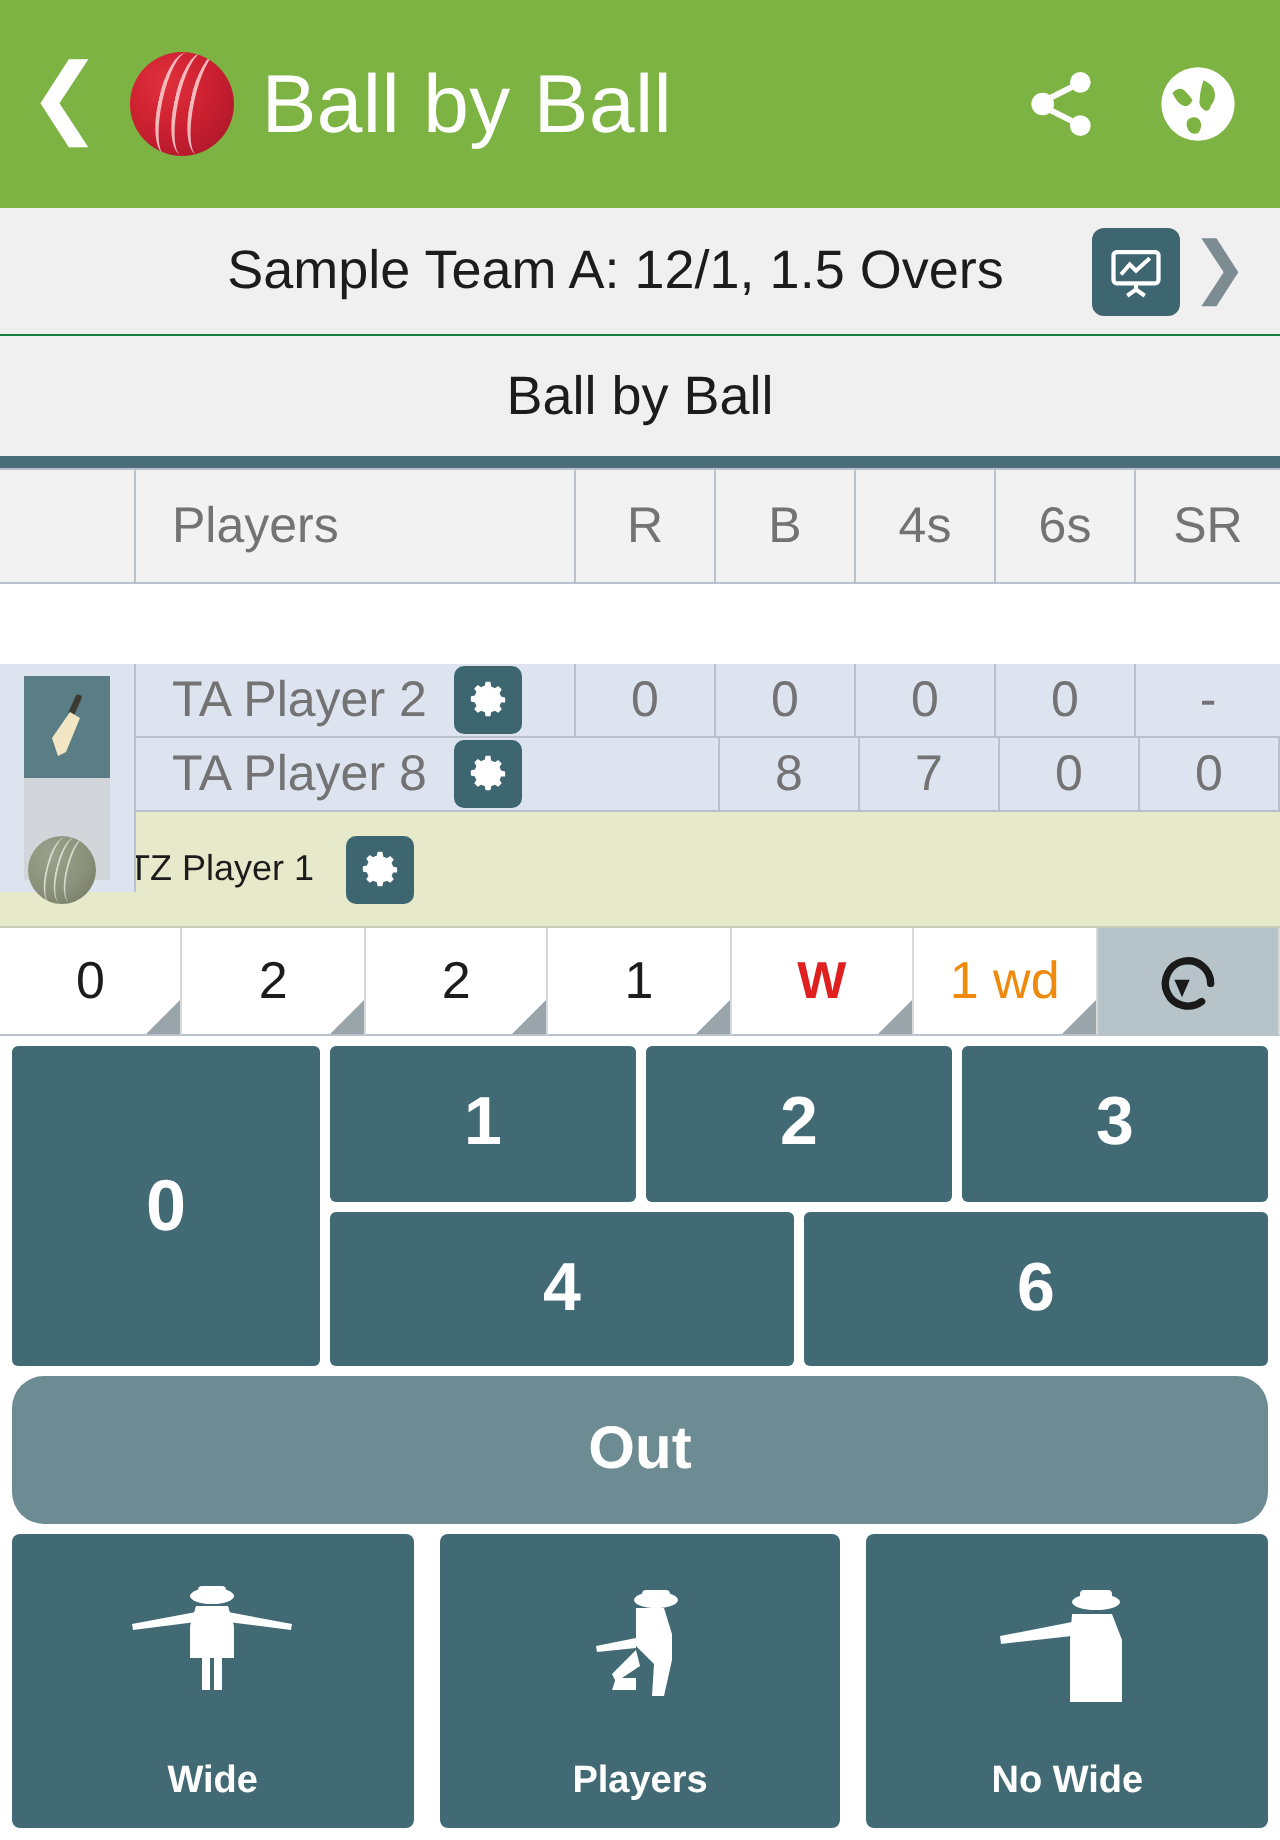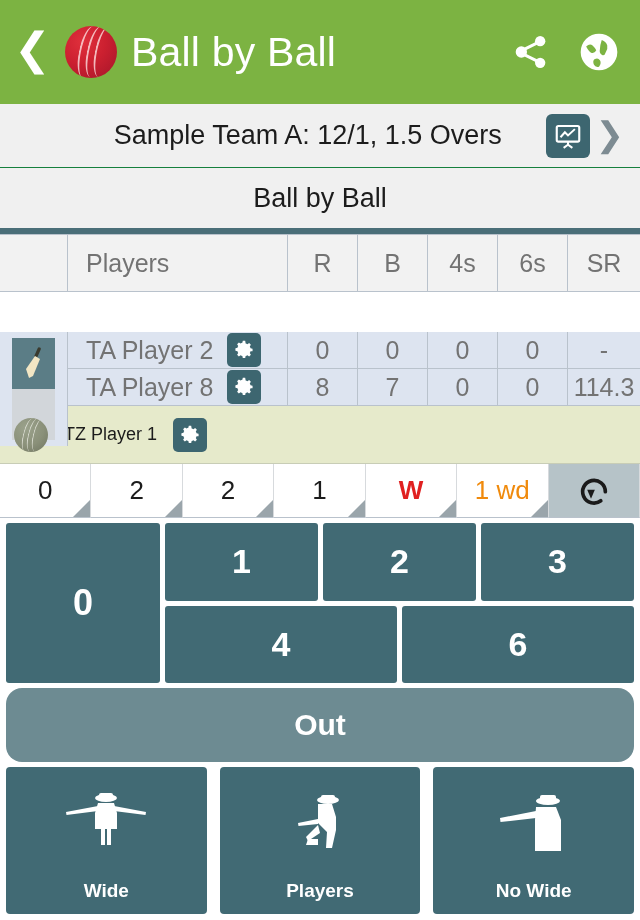--- a/index.html
+++ b/index.html
@@ -252,21 +252,20 @@
         <span class="gear">
           <svg width="22" height="22" viewBox="0 0 24 24" aria-hidden="true">
             <path fill="#ffffff" d="M12 8.2a3.8 3.8 0 1 0 0 7.6 3.8 3.8 0 0 0 0-7.6zm9.3 5.2.1-1.4-.1-1.4-2.2-.5a7 7 0 0 0-.8-1.9l1.2-1.9-1.9-1.9-1.9 1.2a7 7 0 0 0-1.9-.8L13.3 2h-2.6l-.5 2.2a7 7 0 0 0-1.9.8L6.4 3.8 4.5 5.7l1.2 1.9a7 7 0 0 0-.8 1.9L2.7 10l-.1 1.4.1 1.4 2.2.5a7 7 0 0 0 .8 1.9l-1.2 1.9 1.9 1.9 1.9-1.2a7 7 0 0 0 1.9.8l.5 2.2h2.6l.5-2.2a7 7 0 0 0 1.9-.8l1.9 1.2 1.9-1.9-1.2-1.9a7 7 0 0 0 .8-1.9z"></path>
           </svg>
         </span>
       </div>
       <div class="cell c-num">8</div>
       <div class="cell c-num">7</div>
       <div class="cell c-num">0</div>
       <div class="cell c-num">0</div>
-      <div class="cell c-sr">114.3</div>
     </div>
   </div>
 
   <div class="bowler">
     <span class="bowl-ball">
       <i style="left:9px"></i>
         <i style="left:14px"></i>
         <i style="left:19px"></i>
     </span>
     <span class="bowler-name">TZ Player 1</span>

